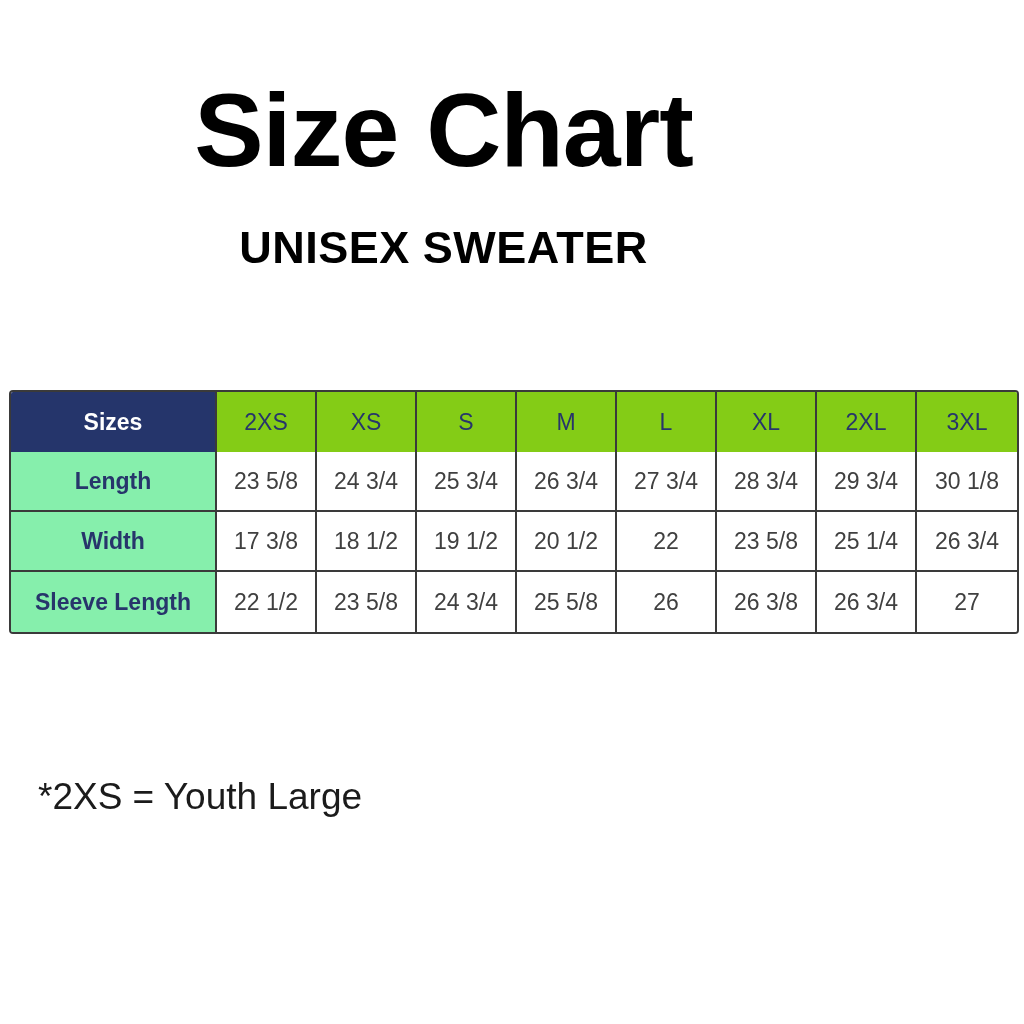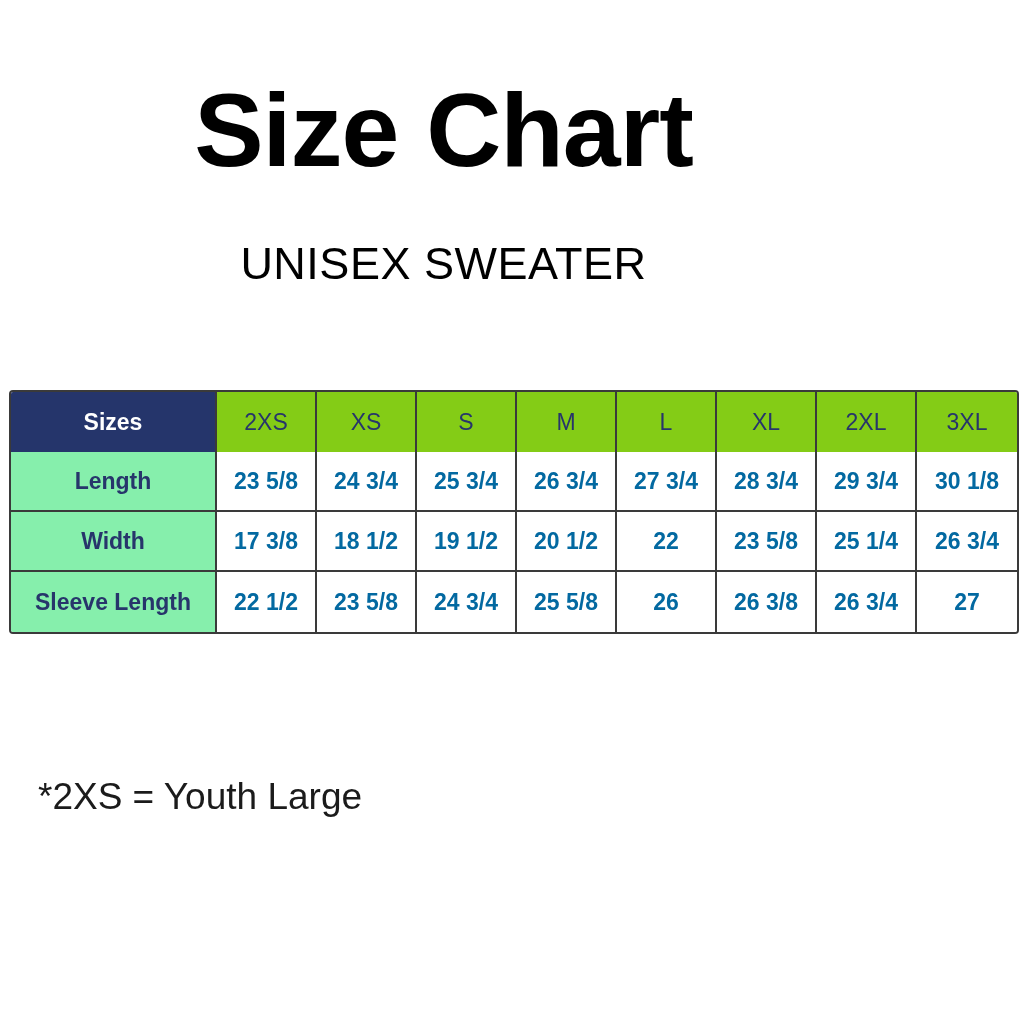--- a/index.html
+++ b/index.html
@@ -31,26 +31,26 @@
     font-family: "Liberation Sans", sans-serif;
     font-weight: bold;
     font-size: 104px;
     line-height: 112px;
     letter-spacing: -1px;
     color: #000000;
     margin: 0;
   }
   .sub-title {
     font-family: "Liberation Sans", sans-serif;
-    font-weight: normal;
+    font-weight: bold;
     font-size: 45px;
     line-height: 52px;
     letter-spacing: 0.5px;
     color: #000000;
-    margin: 16px;
+    margin: 0;
     padding-top: 36px;
   }
 
   
   .table-wrap {
     position: absolute;
     left: 9px;
     top: 390px;
     width: 1006px;
   }
@@ -107,22 +107,22 @@
   
   th.row-label {
     background: #86efac;
     color: #27356b;
     font-weight: bold;
     font-size: 25px;
     border-right: 2px solid #8c9cc8;
   }
   td.value-cell {
     background: #ffffff;
-    color: #0369a1;
-    font-weight: bold;
+    color: #404040;
+    font-weight: normal;
     font-size: 25px;
   }
   tr.row-length th.row-label { border-bottom-color: #3a3a3a; }
 
   
   .conversions {
     position: absolute;
     left: 30px;
     top: 765px;
     width: 600px;

